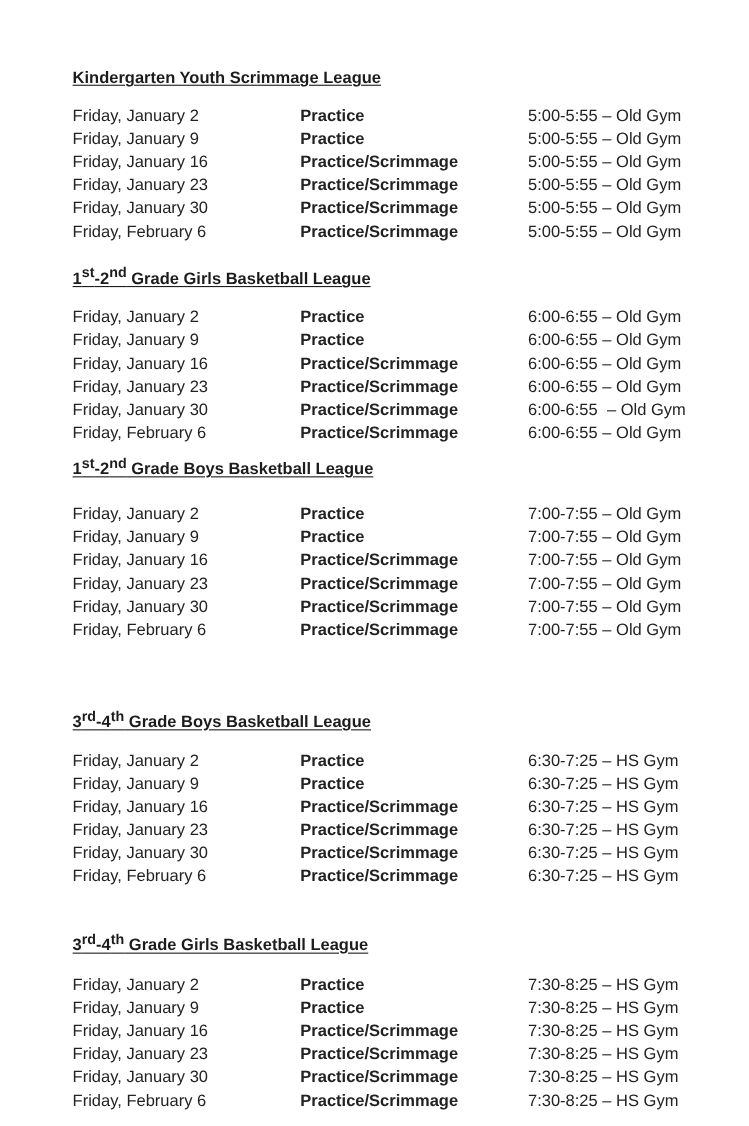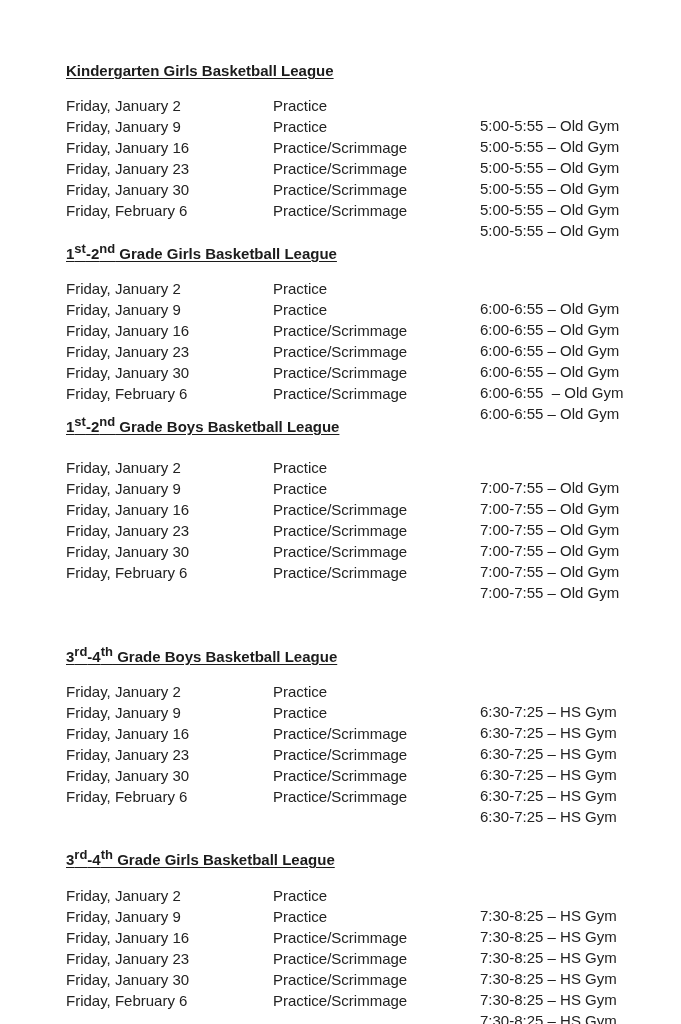--- a/index.html
+++ b/index.html
@@ -10,29 +10,29 @@
     .section { position: absolute; left: 66px; width: 600px; }
     .heading {
       font-weight: bold; font-size: 15px; text-decoration: underline;
       text-underline-offset: 2px; color: #1c1c1c; height: 20px; line-height: 20px;
       white-space: nowrap;
     }
     .heading sup { font-size: 13px; vertical-align: 6px; line-height: 0; }
     .rows { position: absolute; left: 0; }
     .row { position: relative; height: 21.1px; line-height: 21px; font-size: 15px; white-space: pre; }
     .c-date { position: absolute; left: 0; }
-    .c-type { position: absolute; left: 207px; }
-    .c-time { position: absolute; left: 414px; margin-top: 20px; }
+    .c-type { position: absolute; left: 207px; font-weight: bold; }
+    .c-time { position: absolute; left: 414px; }
   </style>
 </head>
 <body>
 
 <div id="doc">
     <div class="section" style="top: 61px;">
-      <div class="heading"><span>Kindergarten Girls Basketball League</span></div>
+      <div class="heading"><span>Kindergarten Youth Scrimmage League</span></div>
       <div class="rows" style="top: 34px;">
         <div class="row"><span class="c-date">Friday, January 2</span><span class="c-type">Practice</span><span class="c-time">5:00-5:55 – Old Gym</span></div>
         <div class="row"><span class="c-date">Friday, January 9</span><span class="c-type">Practice</span><span class="c-time">5:00-5:55 – Old Gym</span></div>
         <div class="row"><span class="c-date">Friday, January 16</span><span class="c-type">Practice/Scrimmage</span><span class="c-time">5:00-5:55 – Old Gym</span></div>
         <div class="row"><span class="c-date">Friday, January 23</span><span class="c-type">Practice/Scrimmage</span><span class="c-time">5:00-5:55 – Old Gym</span></div>
         <div class="row"><span class="c-date">Friday, January 30</span><span class="c-type">Practice/Scrimmage</span><span class="c-time">5:00-5:55 – Old Gym</span></div>
         <div class="row"><span class="c-date">Friday, February 6</span><span class="c-type">Practice/Scrimmage</span><span class="c-time">5:00-5:55 – Old Gym</span></div>
       </div>
     </div>
     <div class="section" style="top: 244px;">

